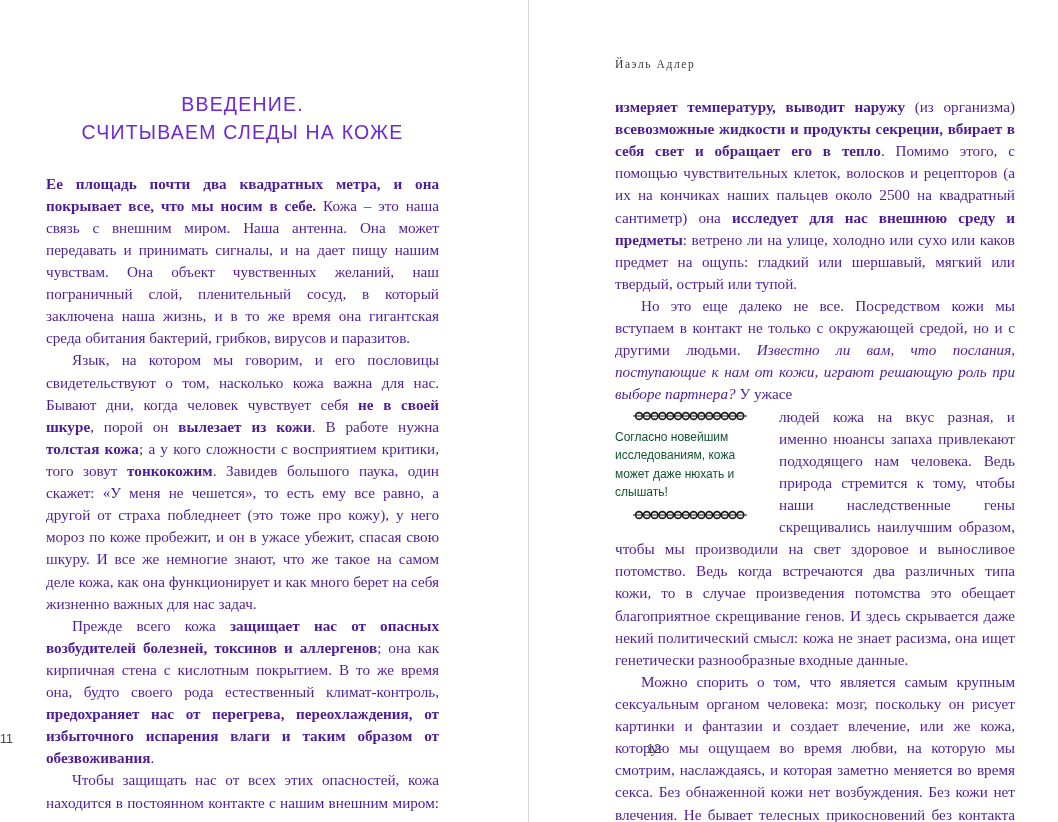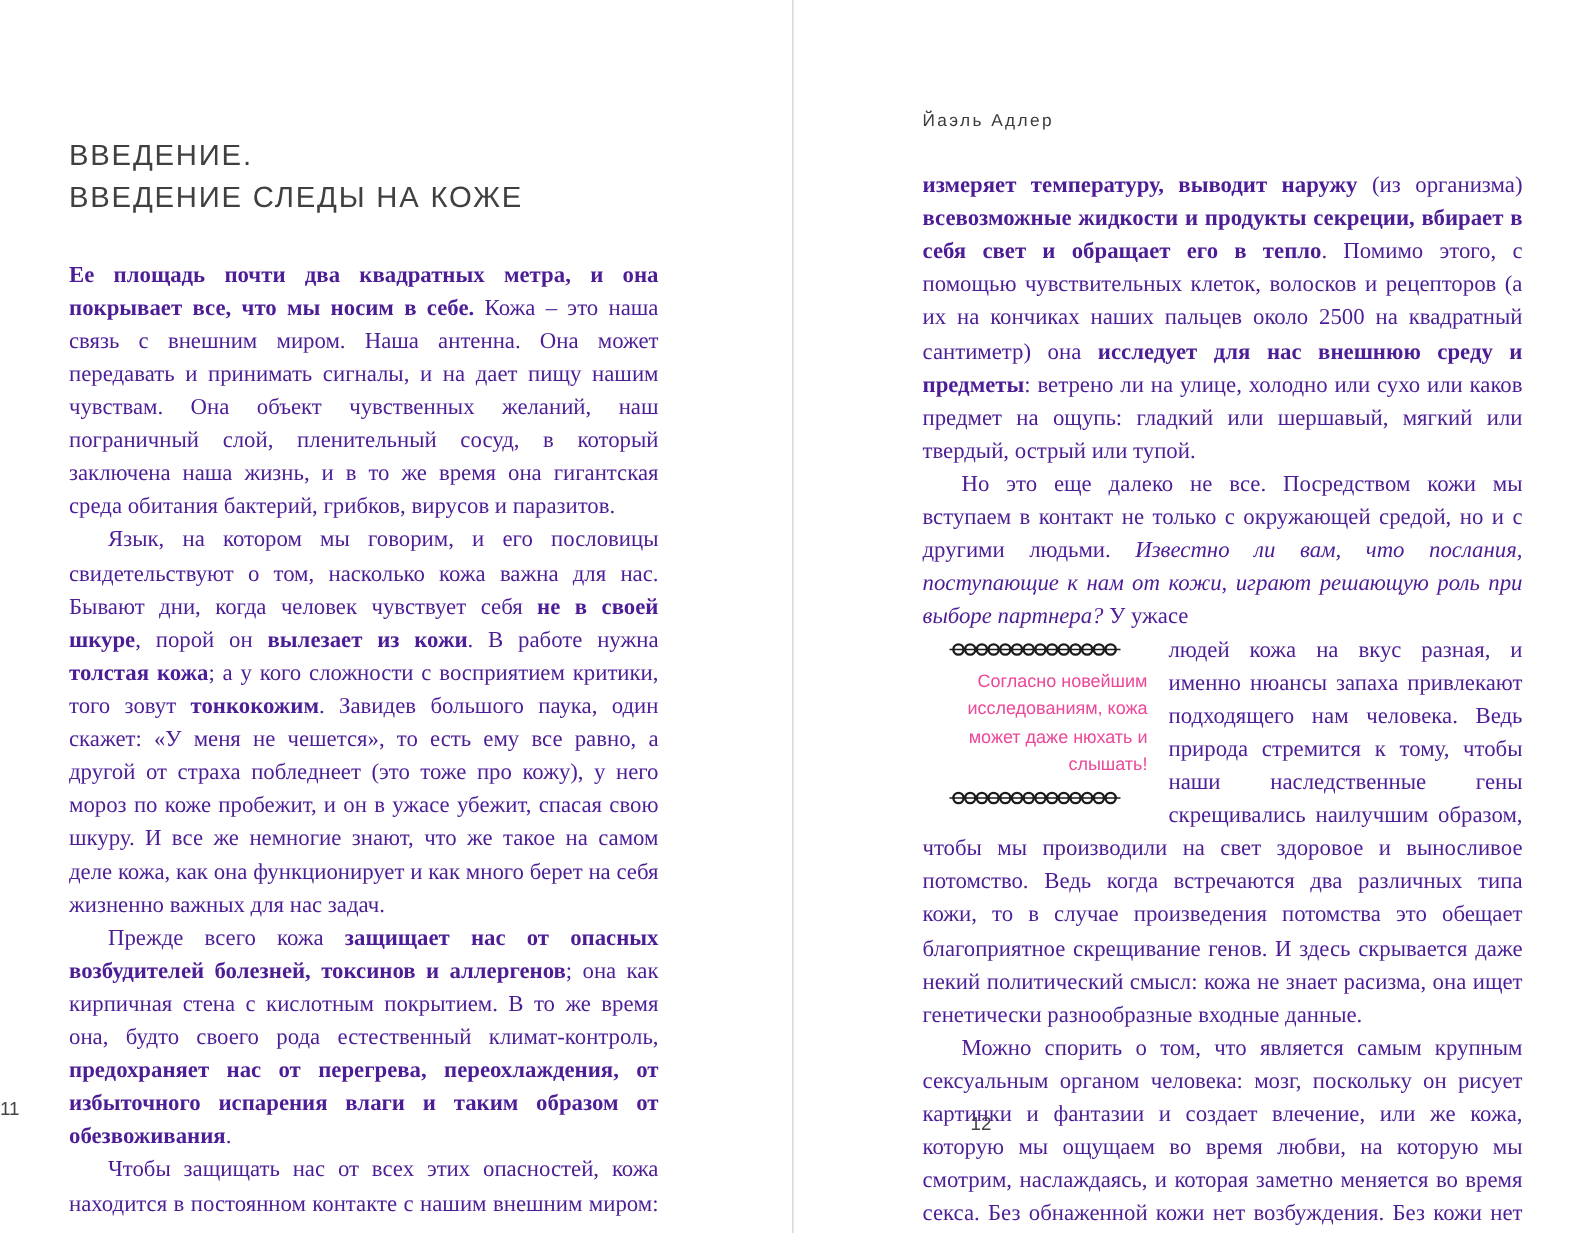--- a/index.html
+++ b/index.html
@@ -49,38 +49,38 @@
     top: 90px;
     width: 393px;
   }
   .content-right {
     position: absolute;
     left: 86px;
     top: 58px;
     width: 400px;
   }
   .chapter-title {
-    text-align: left;
+    text-align: center;
     font-family: "Liberation Sans", sans-serif;
     font-size: 19.5px;
     letter-spacing: 1.2px;
     line-height: 1.45;
-    color: #404040;
+    color: #6d28d9;
     margin: 0 0 26px 0;
     font-weight: 400;
   }
   .chapter-title .line {
     display: block;
   }
   .running-head {
-    font-family: Liberation Sans, sans-serif;
+    font-family: Liberation Serif, serif;
     font-size: 11.5px;
     letter-spacing: 1.6px;
     color: #3a3a3a;
-    margin: 17px 0 26px 0;
+    margin: 0 0 26px 0;
   }
   p.body {
     margin: 0;
     font-size: 15.2px;
     line-height: 1.455;
     text-align: justify;
     text-justify: inter-word;
     hyphens: manual;
     color: #4c1d95;
   }
@@ -107,25 +107,25 @@
   .folio-right {
     left: 86px;
     top: 742px;
     margin-left: 32px;
   }
   
   .callout {
     float: left;
     width: 150px;
     margin: 2px 14px 4px 0;
-    text-align: right;
+    text-align: left;
     font-family: "Liberation Sans", sans-serif;
     font-size: 12px;
     line-height: 1.55;
-    color: #ec4899;
+    color: #14532d;
   }
   .callout .orn {
     display: block;
     height: 16px;
     margin: 0 auto 4px auto;
     width: 118px;
   }
   .callout .orn-bottom {
     margin: 5px auto 0 auto;
   }
@@ -142,21 +142,21 @@
 <body>
 
 <div class="spread">
 
   <div class="gutter"></div>
 
   <div class="page page-left">
     <div class="content-left">
       <h1 class="chapter-title">
         <span class="line">ВВЕДЕНИЕ.</span>
-        <span class="line">ВВЕДЕНИЕ СЛЕДЫ НА КОЖЕ</span>
+        <span class="line">СЧИТЫВАЕМ СЛЕДЫ НА КОЖЕ</span>
       </h1>
       <div id="left-body">
           <p class="body"><b>Ее площадь почти два квадратных метра, и она покрывает все, что мы носим в себе.</b><span> Кожа – это наша связь с внешним миром. Наша антенна. Она может передавать и принимать сигналы, и на дает пищу нашим чувствам. Она объект чувственных желаний, наш пограничный слой, пленительный сосуд, в который заключена наша жизнь, и в то же время она гигантская среда обитания бактерий, грибков, вирусов и паразитов.</span></p>
           <p class="body indent"><span>Язык, на котором мы говорим, и его пословицы свидетельствуют о том, насколько кожа важна для нас. Бывают дни, когда человек чувствует себя </span><b>не в своей шкуре</b><span>, порой он </span><b>вылезает из кожи</b><span>. В работе нужна </span><b>толстая кожа</b><span>; а у кого сложности с восприятием критики, того зовут </span><b>тонкокожим</b><span>. Завидев большого паука, один скажет: «У меня не чешется», то есть ему все равно, а другой от страха побледнеет (это тоже про кожу), у него мороз по коже пробежит, и он в ужасе убежит, спасая свою шкуру. И все же немногие знают, что же такое на самом деле кожа, как она функционирует и как много берет на себя жизненно важных для нас задач.</span></p>
           <p class="body indent"><span>Прежде всего кожа </span><b>защищает нас от опасных возбудителей болезней, токсинов и аллергенов</b><span>; она как кирпичная стена с кислотным покрытием. В то же время она, будто своего рода естественный климат-контроль, </span><b>предохраняет нас от перегрева, переохлаждения, от избыточного испарения влаги и таким образом от обезвоживания</b><span>.</span></p>
           <p class="body indent"><span>Чтобы защищать нас от всех этих опасностей, кожа находится в постоянном контакте с нашим внешним миром: она</span></p>
         </div>
     </div>
     <div class="folio folio-left">11</div>
   </div>

